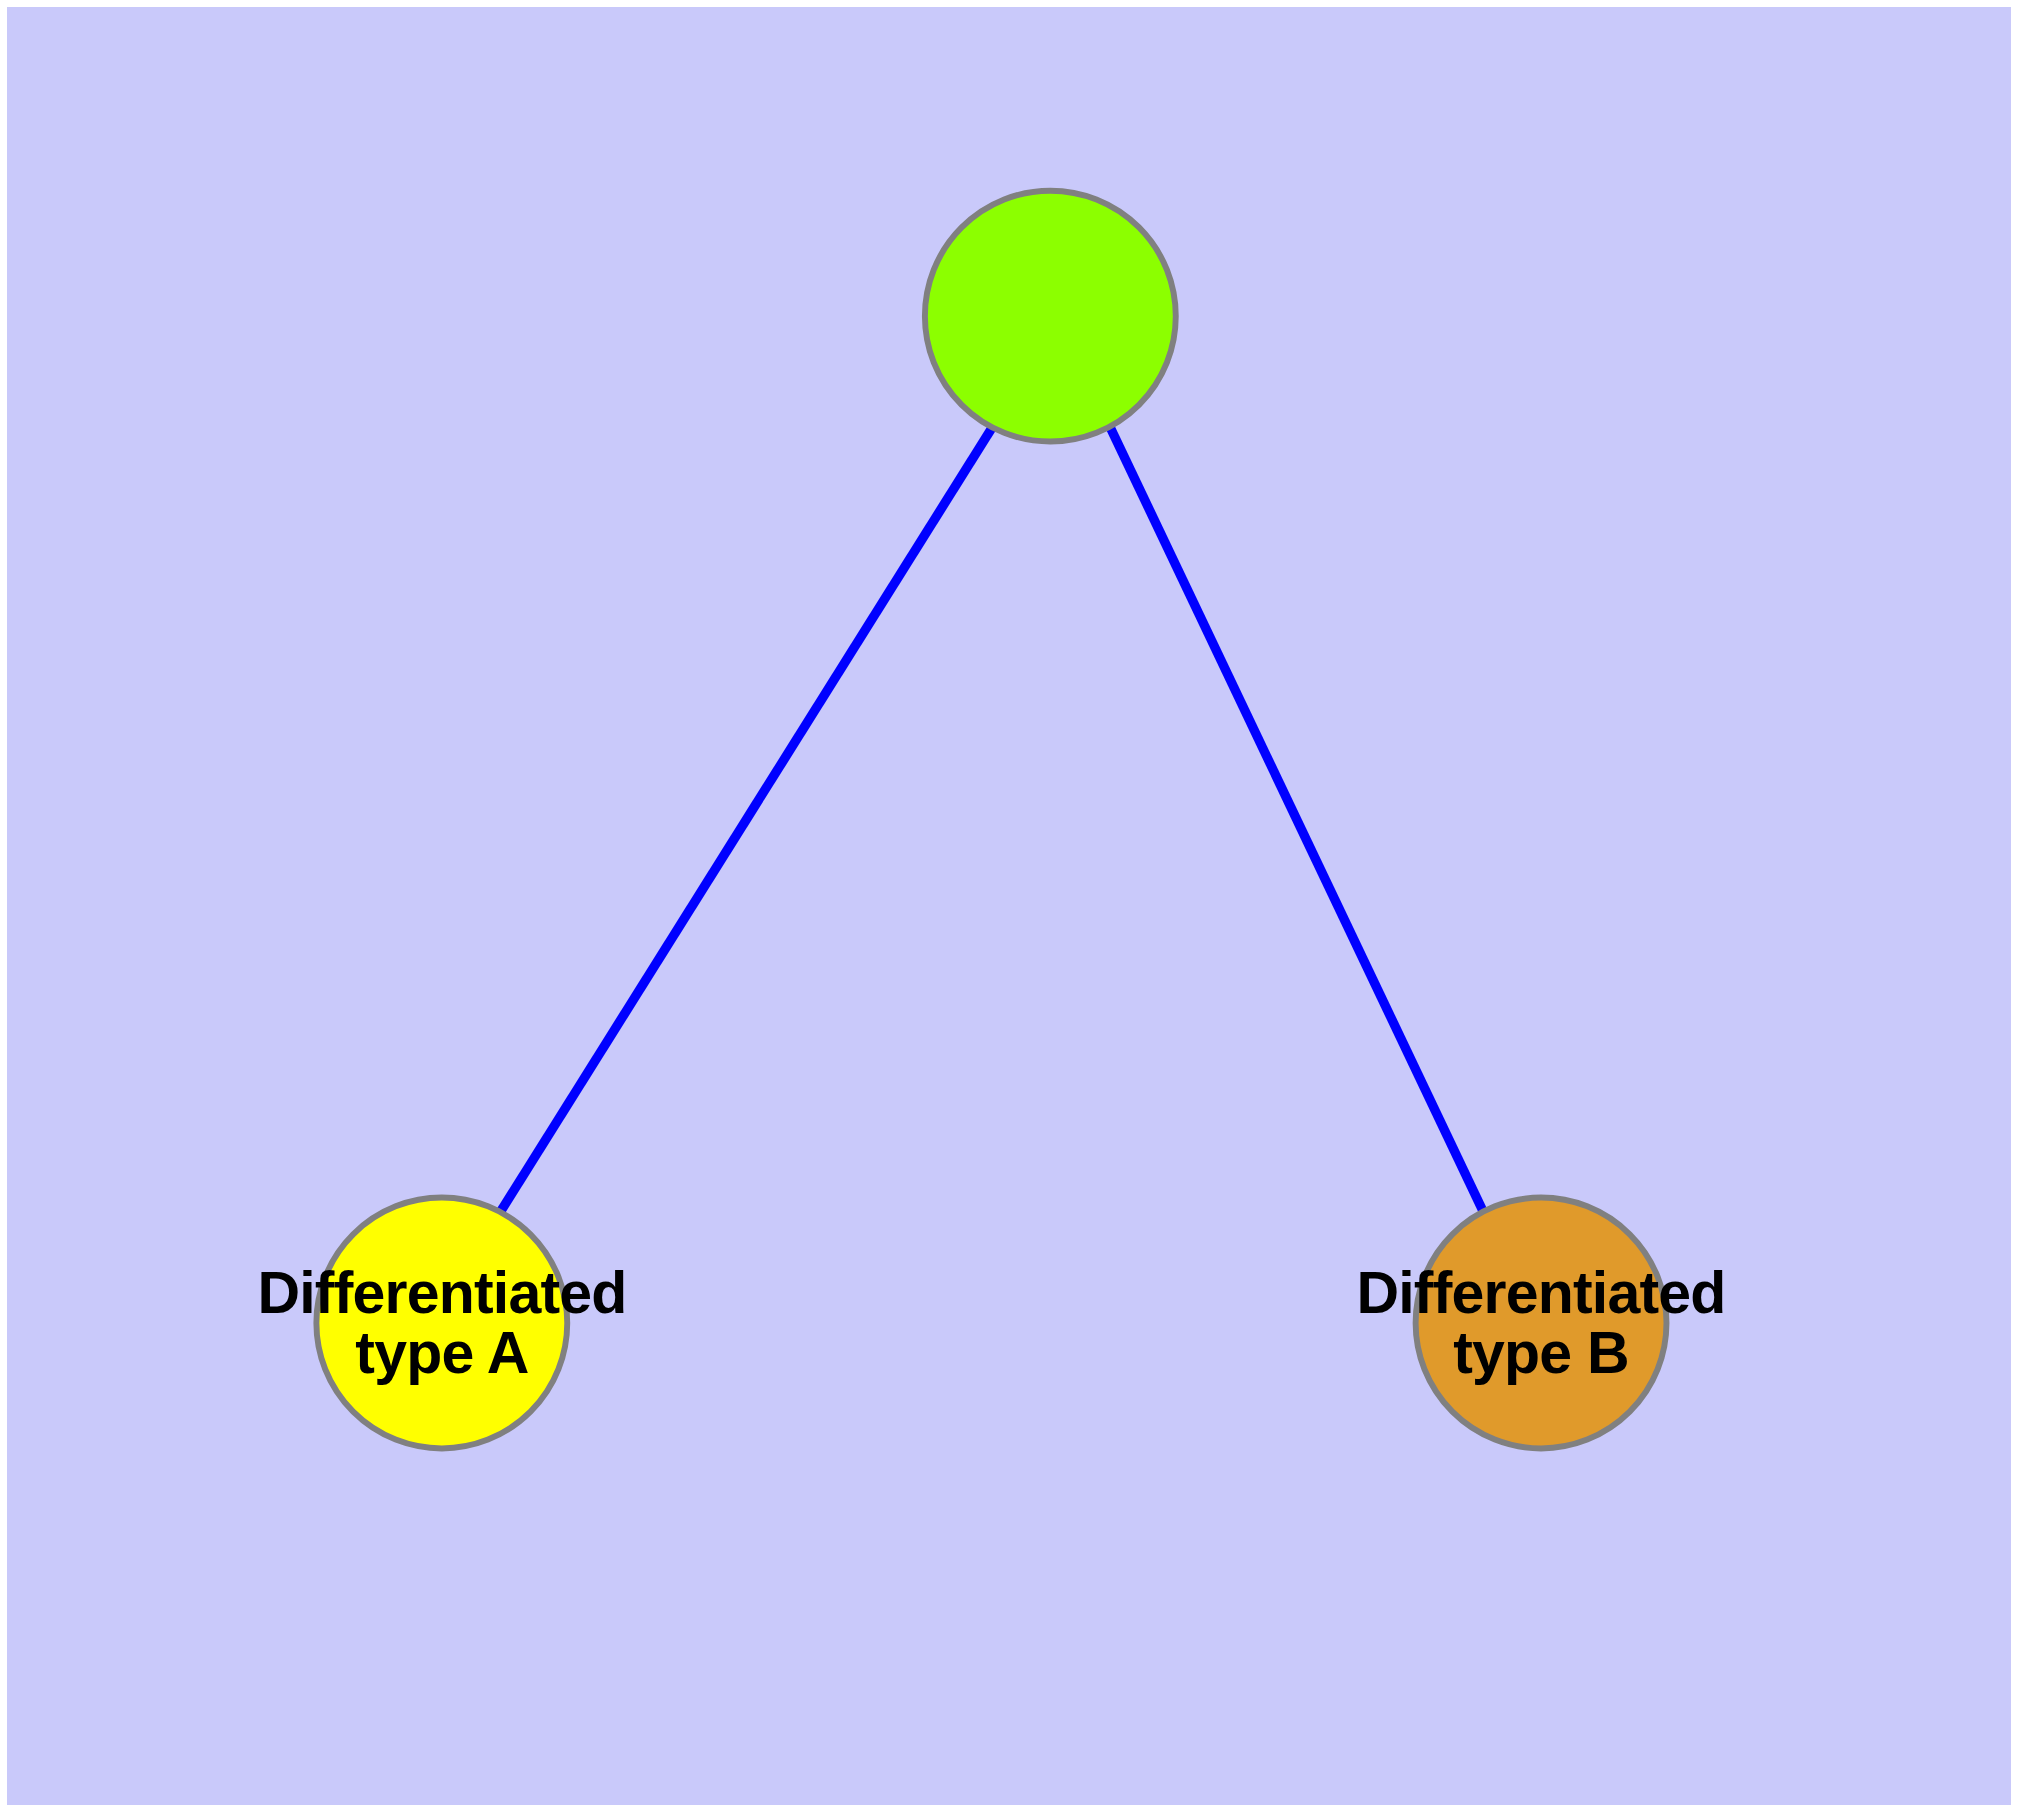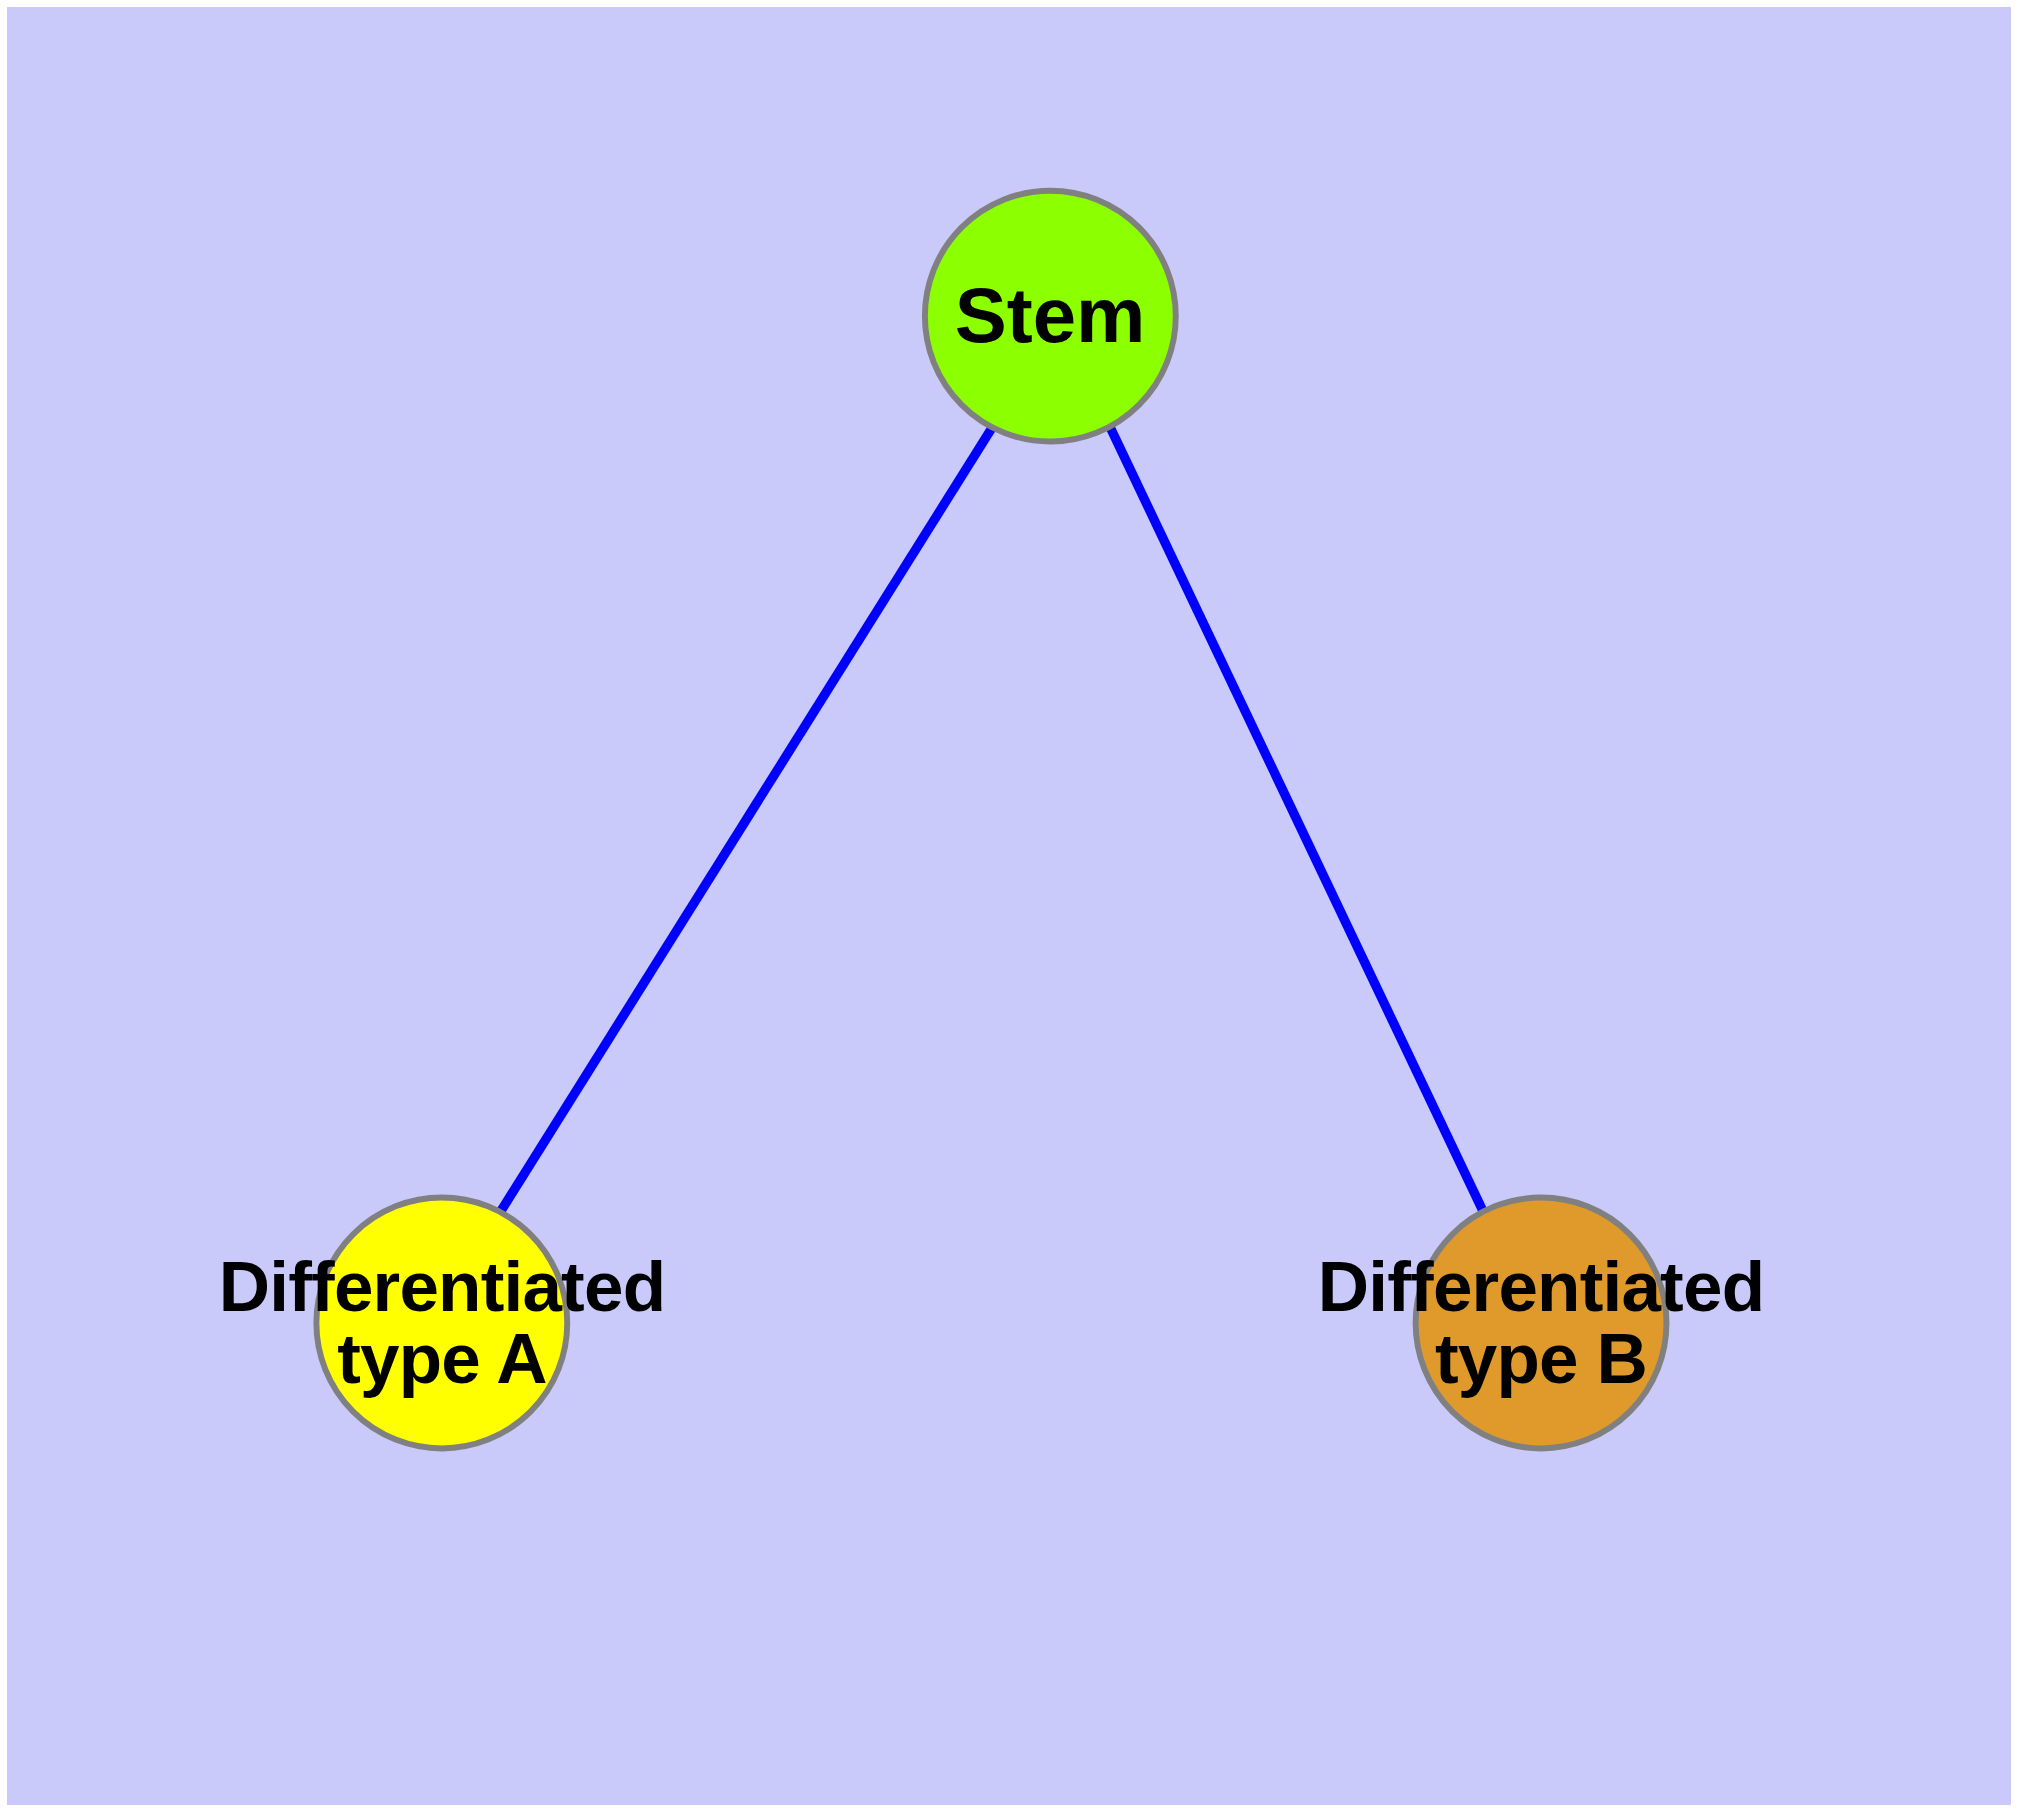--- a/index.html
+++ b/index.html
@@ -41,21 +41,21 @@
     text-align: center;
     color: #000000;
     font-family: "Liberation Sans", sans-serif;
     font-weight: bold;
     line-height: 1.02;
     white-space: pre;
     pointer-events: none;
     transform: translate(-50%, -50%);
   }
   .node-label.big {
-    font-size: 71px;
+    font-size: 59px;
     letter-spacing: -0.8px;
   }
   .node-label.stem {
     font-size: 78px;
   }
 </style>
 </head>
 <body>
 
 <div id="graph-canvas">
@@ -66,21 +66,20 @@
       <line x1="1170" y1="505" x2="590" y2="1430" stroke="#0000ff" stroke-width="11" stroke-linecap="butt"></line>
       <line x1="1310" y1="505" x2="1750" y2="1430" stroke="#0000ff" stroke-width="11" stroke-linecap="butt"></line>
     </g>
     <g>
       <circle cx="1239" cy="373" r="148" fill="#8cff00" stroke="#808080" stroke-width="7"></circle>
       <circle cx="521" cy="1561" r="148" fill="#ffff00" stroke="#808080" stroke-width="7"></circle>
       <circle cx="1818" cy="1561" r="148" fill="#e09a2b" stroke="#808080" stroke-width="7"></circle>
     </g>
   </svg>
 
-  <div class="node-label stem" style="left:1050px; top:316px;">Stem</div>
 
   <div class="node-label big" style="left:442px; top:1323px;">Differentiated
 type A</div>
 
   <div class="node-label big" style="left:1541px; top:1323px;">Differentiated
 type B</div>
 </div>
 
 
 </body></html>

